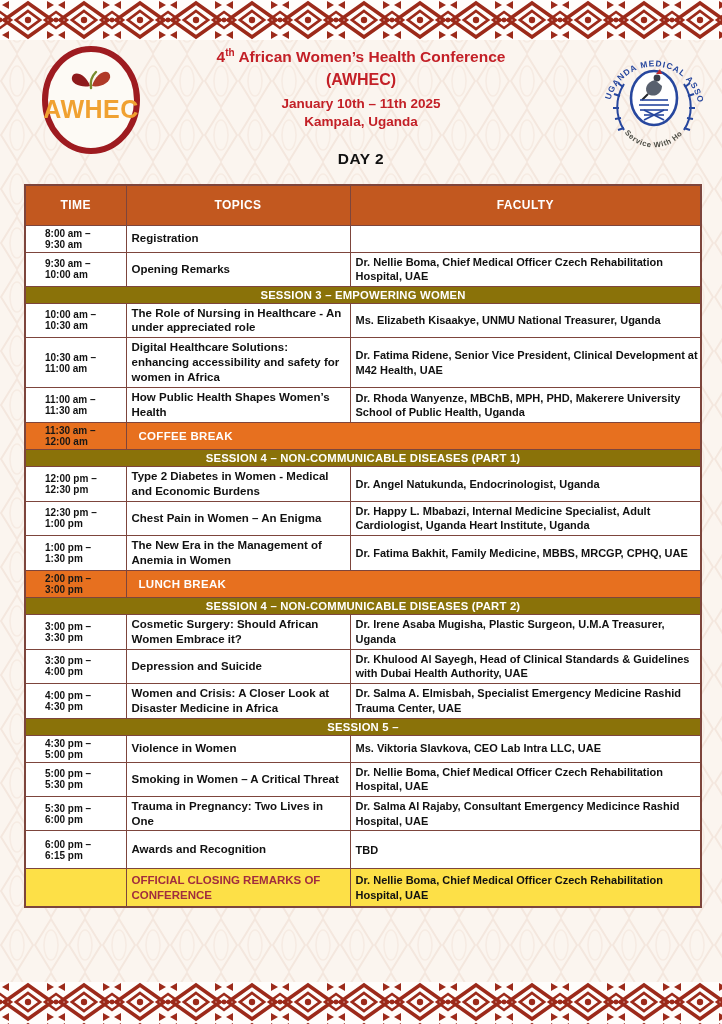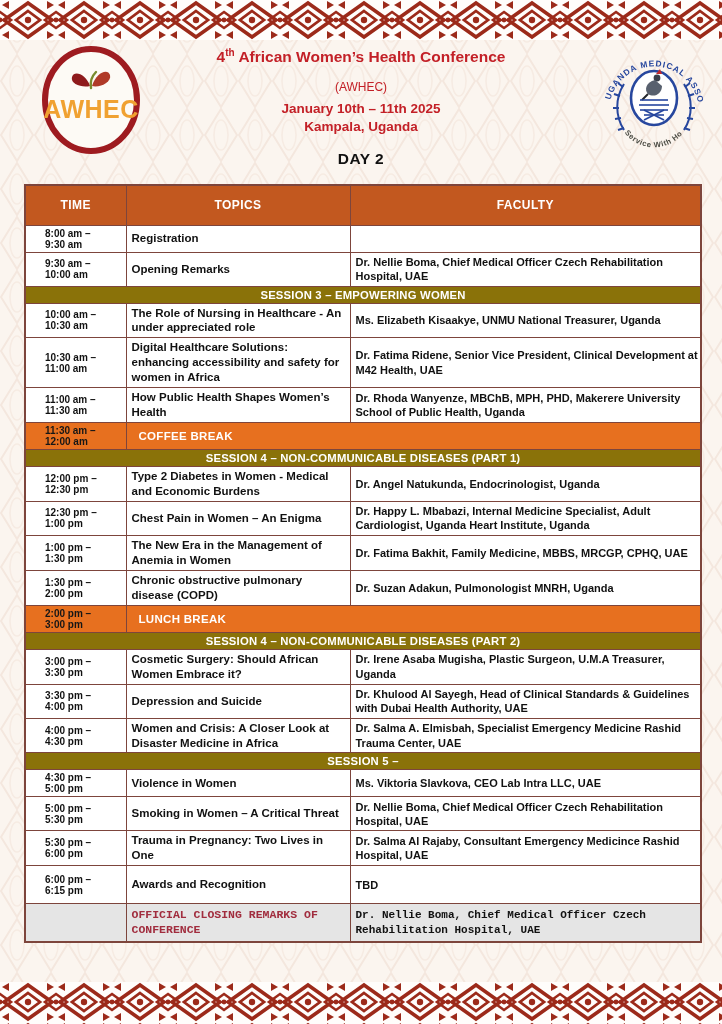--- a/index.html
+++ b/index.html
@@ -14,21 +14,21 @@
   }
   .lattice { position:absolute; inset:0; z-index:0; }
   .border-strip { position:absolute; left:0; z-index:2; }
   .border-top { top:0; }
   .border-bottom { bottom:0; }
 
   .hdr { position:absolute; top:40px; left:0; width:722px; height:144px; z-index:1; }
   .titles { position:absolute; left:150px; width:422px; top:6px; text-align:center; }
   .title-main { color:#C32027; font-weight:bold; font-size:15.5px; line-height:1.35; }
   .title-main sup { font-size:10px; }
-  .title-sub { color:#C32027; font-weight:normal; font-size:12px; margin-top:12px; }
+  .title-sub { color:#C32027; font-weight:bold; font-size:16px; margin-top:3px; }
   .date-line { color:#C32027; font-weight:bold; font-size:13.5px; margin-top:7px; }
   .loc-line { color:#C32027; font-weight:bold; font-size:13.5px; margin-top:3px; }
   .day-label { position:absolute; top:110px; left:0; width:100%; text-align:center;
                color:#111; font-weight:bold; font-size:15.5px; letter-spacing:.5px; }
   .logo-awhec { position:absolute; left:40px; top:4px; }
   .logo-uma { position:absolute; right:14px; top:-4px; }
 
   .schedule { position:absolute; top:184px; left:24px; z-index:1; }
   table { border-collapse:collapse; width:676px; table-layout:fixed;
           border:2px solid #7D453C; background:#fff; }
@@ -44,21 +44,21 @@
   tr.item td { height:34px; }
   tr.short td { height:19px; }
   tr.tall td { height:38px; }
   tr.session td { background:#8A7209; color:#fff; text-align:center;
                   font-size:11.3px; font-weight:bold; height:17px;
                   letter-spacing:.2px; padding:1px; }
   tr.break td { background:#E7701F; height:18px; }
   tr.break td.time { color:#161616; }
   tr.break td.break-label { color:#fff; font-size:11.5px; font-weight:bold;
                             padding-left:12px; letter-spacing:.3px; }
-  tr.closing td { background:#e5e5e5;font-family:Liberation Mono, monospace; }
+  tr.closing td { background:#fde047; }
   tr.closing td.topic { color:#A12D3E; }
 </style>
 </head>
 <body>
 
 <div class="page">
 
   <svg class="lattice" width="722" height="1024" aria-hidden="true">
     <defs>
       <pattern id="lat" width="34" height="54" patternUnits="userSpaceOnUse">
@@ -206,25 +206,20 @@
       <tr class="item">
         <td class="time">12:30 pm – 1:00 pm</td>
         <td class="topic">Chest Pain in Women – An Enigma</td>
         <td class="faculty">Dr. Happy L. Mbabazi, Internal Medicine Specialist, Adult Cardiologist, Uganda Heart Institute, Uganda</td>
       </tr>
       <tr class="item">
         <td class="time">1:00 pm – 1:30 pm</td>
         <td class="topic">The New Era in the Management of Anemia in Women</td>
         <td class="faculty">Dr. Fatima Bakhit, Family Medicine, MBBS, MRCGP, CPHQ, UAE</td>
       </tr>
-      <tr class="item">
-        <td class="time">1:30 pm – 2:00 pm</td>
-        <td class="topic">Chronic obstructive pulmonary disease (COPD)</td>
-        <td class="faculty">Dr. Suzan Adakun, Pulmonologist MNRH, Uganda</td>
-      </tr>
       <tr class="break">
         <td class="time">2:00 pm – 3:00 pm</td>
         <td class="break-label" colspan="2">LUNCH BREAK</td>
       </tr>
       <tr class="session">
         <td colspan="3">SESSION 4 – NON-COMMUNICABLE DISEASES (PART 2)</td>
       </tr>
       <tr class="item">
         <td class="time">3:00 pm – 3:30 pm</td>
         <td class="topic">Cosmetic Surgery: Should African Women Embrace it?</td>

